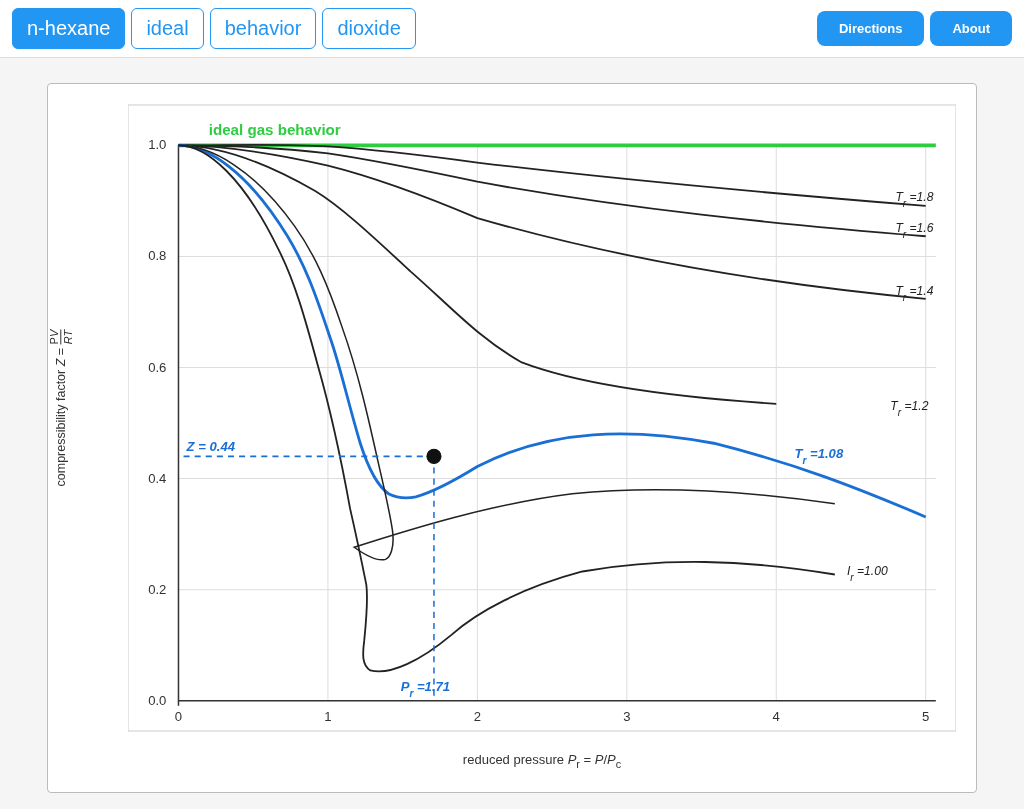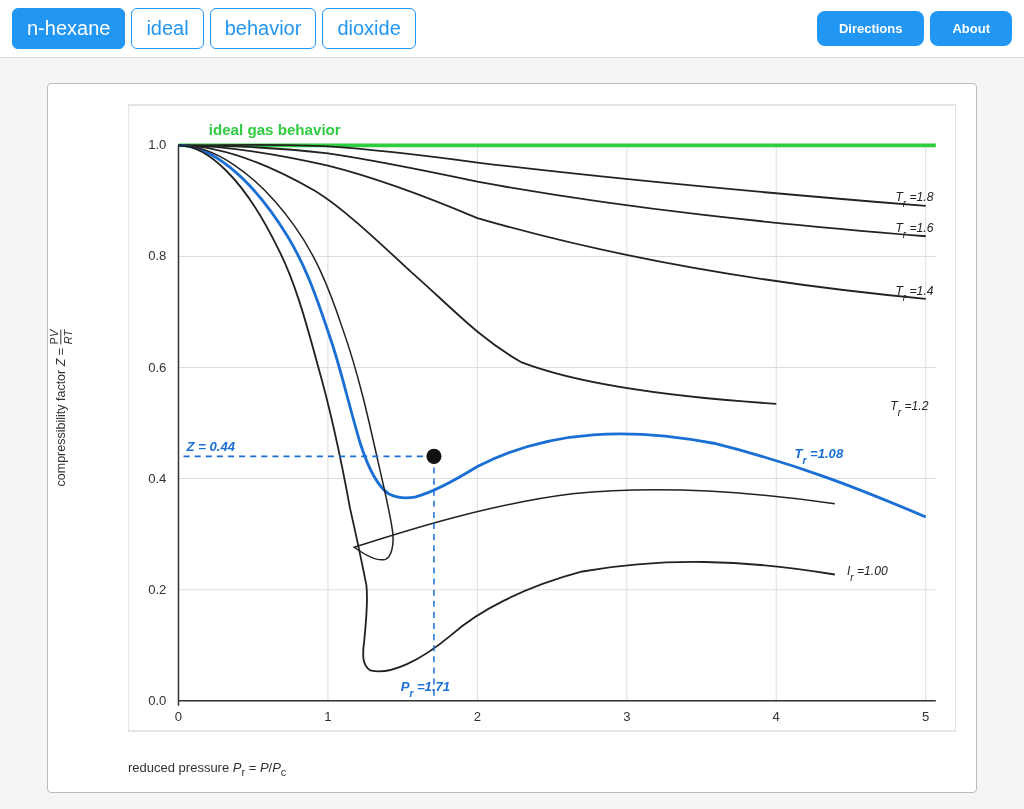--- a/index.html
+++ b/index.html
@@ -88,21 +88,21 @@
 
     <div style="position:absolute;left:2px;top:0;bottom:60px;width:22px;display:flex;align-items:center;justify-content:center;">
       <span style="transform:rotate(-90deg);white-space:nowrap;font-size:12.5px;color:#333;">
         compressibility factor <i>Z</i> = <span style="display:inline-flex;flex-direction:column;align-items:center;font-size:11px;line-height:1.1;vertical-align:middle;">
             <span>P<i>V</i></span>
             <span style="border-top:1px solid #333;padding-top:1px;"><i>R</i><i>T</i></span>
           </span>
       </span>
     </div>
 
-    <div style="position:absolute;bottom:14px;left:80px;right:20px;">
+    <div style="position:absolute;bottom:22px;left:80px;right:20px;text-align:center;">
       <span style="font-size:13px;color:#333;">
         reduced pressure <i>P</i><sub>r</sub> = <i>P</i>/<i>P</i><sub>c</sub>
       </span>
     </div>
 
     <svg id="main-chart" viewBox="0 0 820 620" style="position:absolute;left:80px;top:20px;right:20px;bottom:60px;width:calc(100% - 100px);height:calc(100% - 80px);">
 
       <rect x="0" y="0" width="820" height="620" fill="white" stroke="#ccc"></rect>
 
       <line x1="50" y1="590" x2="800" y2="590" stroke="#ddd" stroke-width="1"></line>

